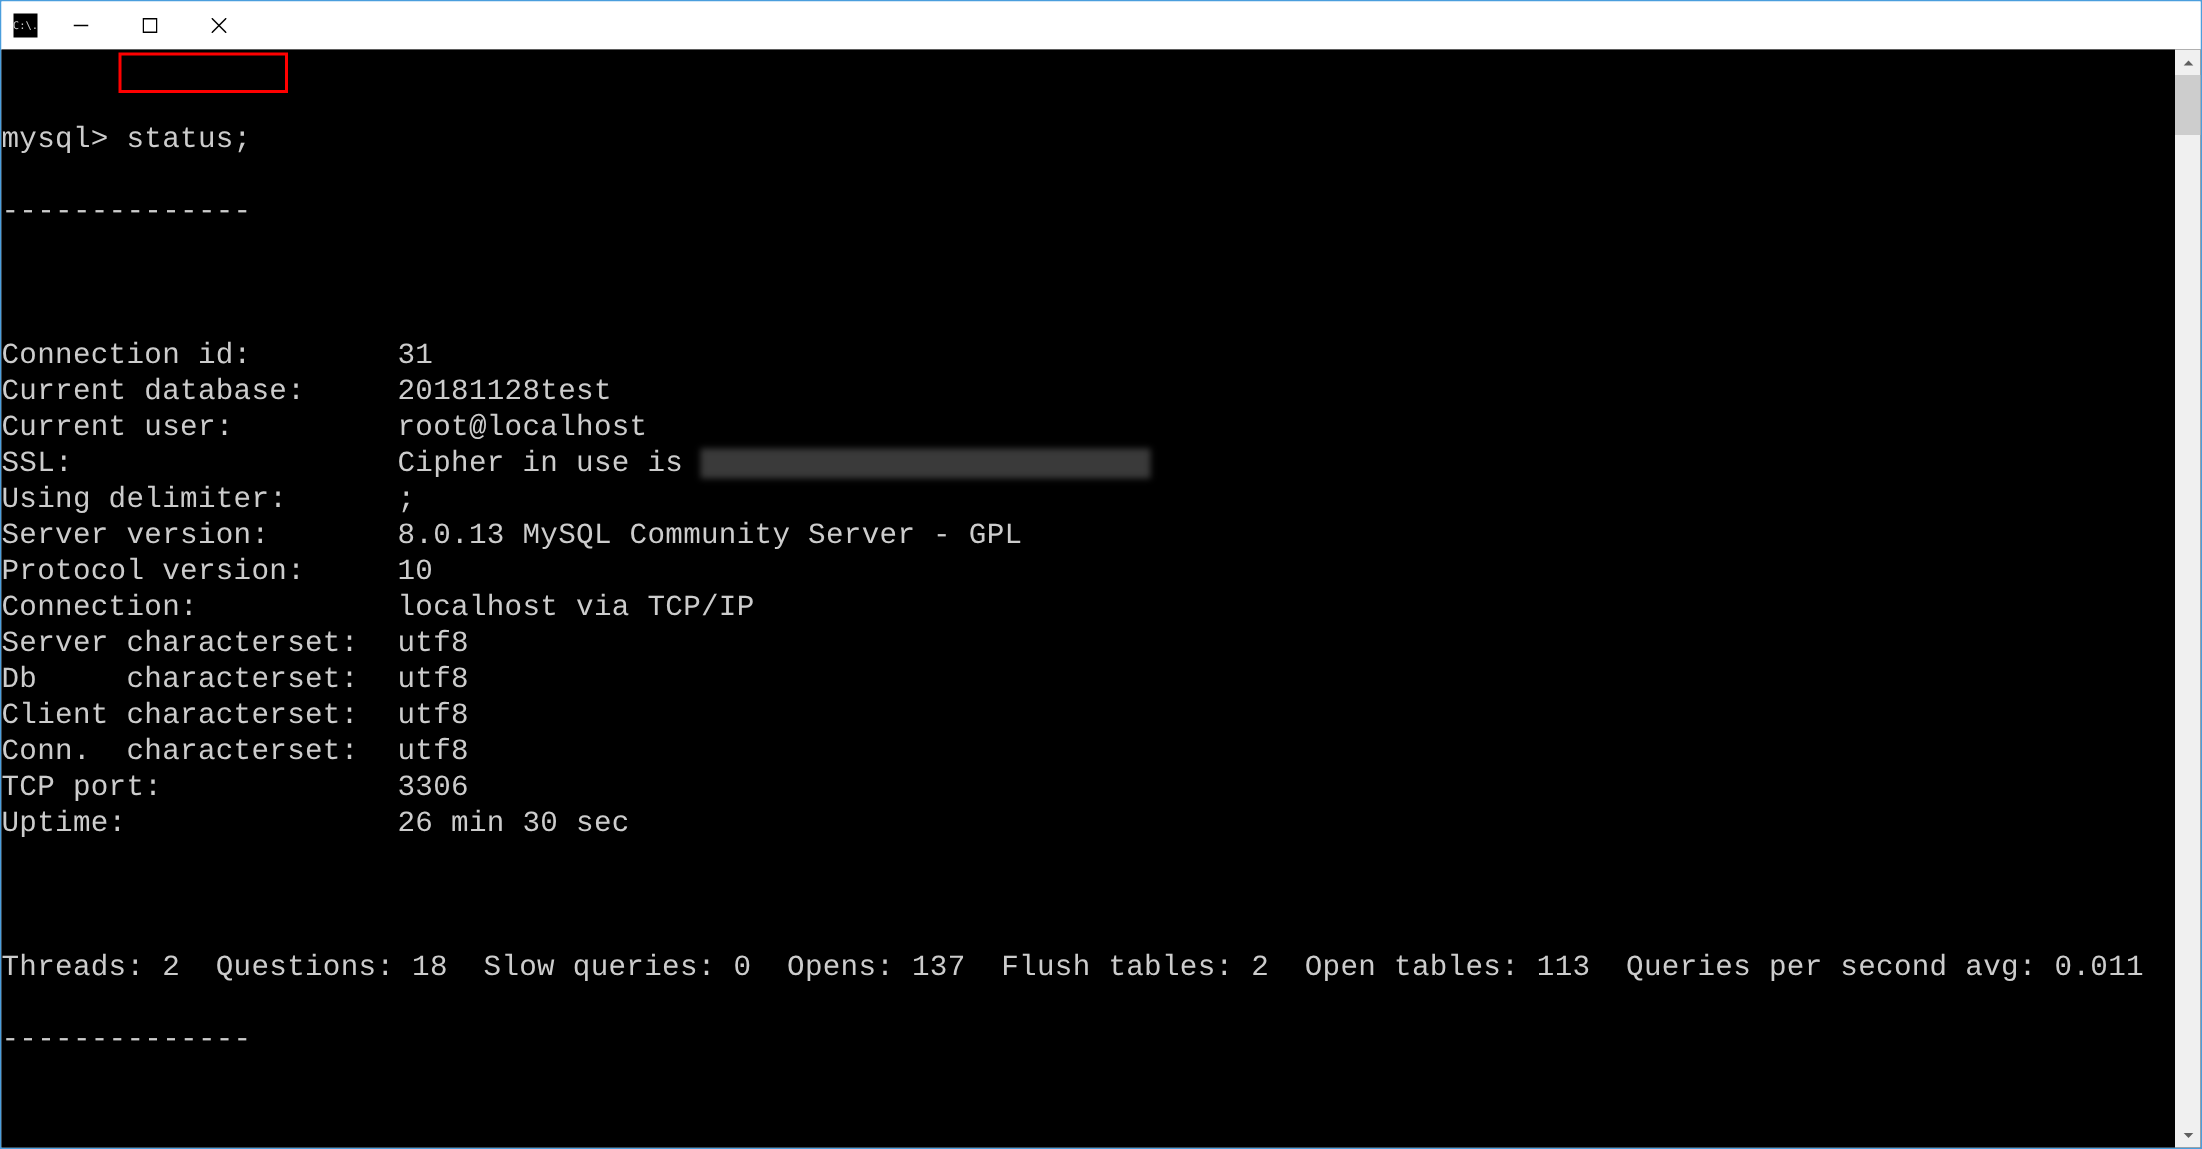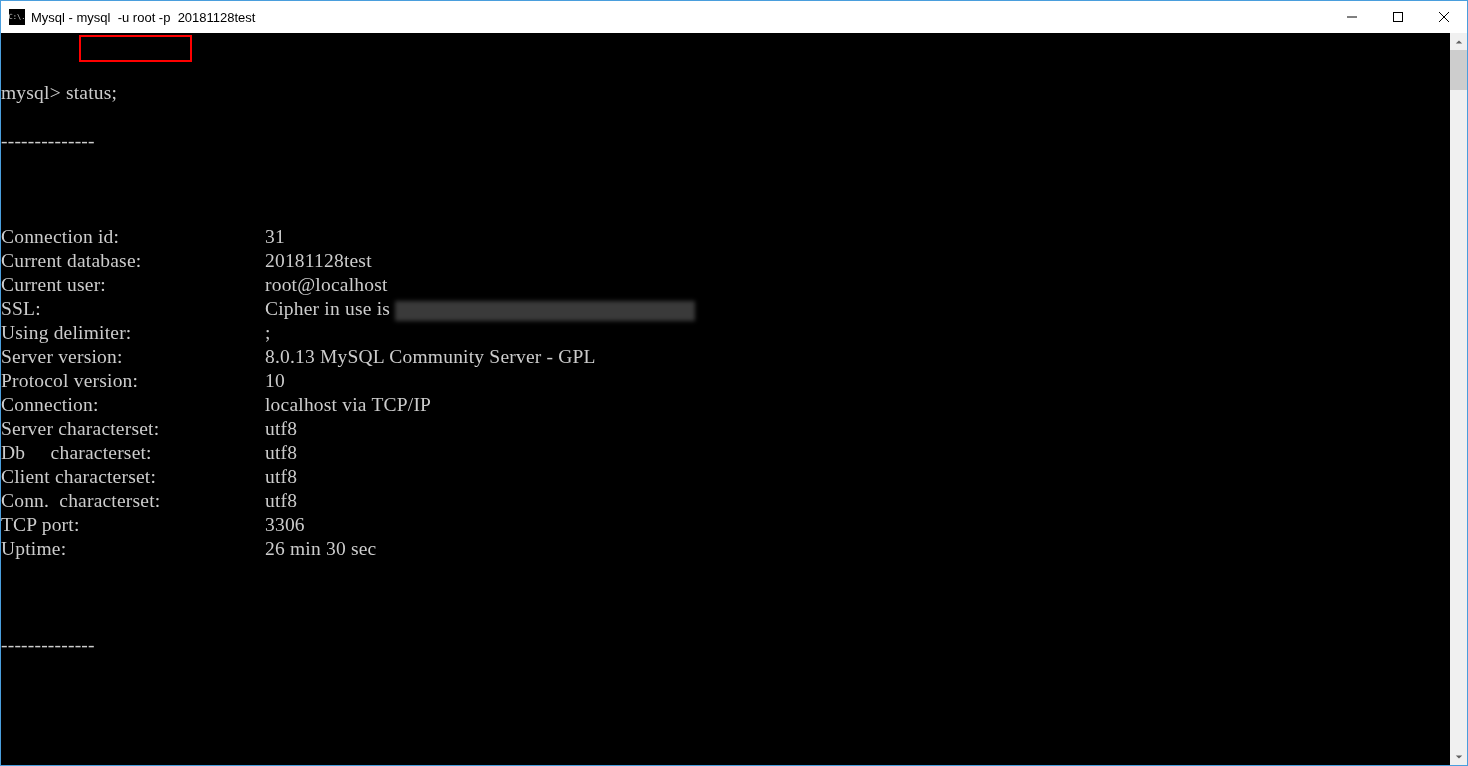--- a/index.html
+++ b/index.html
@@ -67,21 +67,21 @@
       flex: 1;
       display: flex;
       background: #000;
       position: relative;
       overflow: hidden;
     }
     .terminal {
       flex: 1;
       background: #000;
       color: #ccc;
-      font-family: Liberation Serif, serif;
+      font-family: Liberation Mono, monospace;
       font-size: 19.5px;
       line-height: 24px;
       padding: 0;
       white-space: pre;
       overflow: hidden;
       letter-spacing: 0.2px;
     }
     .scrollbar {
       width: 17px;
       background: #f0f0f0;
@@ -138,21 +138,20 @@
     }
   </style>
 </head>
 <body>
 
 <div class="window">
   <div class="titlebar">
     <div class="titlebar-icon">
       <span>C:\.</span>
     </div>
-    <div class="titlebar-text">Mysql - mysql  -u root -p  20181128test</div>
     <div class="window-controls">
       <div class="window-control">
         <svg viewBox="0 0 10 10">
             <line x1="0" y1="5" x2="10" y2="5" stroke="#000" stroke-width="1"></line>
           </svg>
       </div>
       <div class="window-control">
         <svg viewBox="0 0 10 10">
             <rect x="0.5" y="0.5" width="9" height="9" fill="none" stroke="#000" stroke-width="1"></rect>
           </svg>
@@ -167,20 +166,21 @@
   </div>
 
   <div class="terminal-area">
     <div class="terminal">
       <div class="highlight-box" style="left:78px; top:2px; width:113px; height:27px;"></div>
 <span class="term-line"><span>mysql&gt;</span> <span>status;</span></span>
 <span class="term-line">--------------</span>
 <span class="term-line"></span>
 <div id="kv-fields"><span class="term-line"><span class="kv-label">Connection id:</span><span>31</span></span><span class="term-line"><span class="kv-label">Current database:</span><span>20181128test</span></span><span class="term-line"><span class="kv-label">Current user:</span><span>root@localhost</span></span><span class="term-line"><span class="kv-label">SSL:</span><span>Cipher in use is </span><span class="censor"></span></span><span class="term-line"><span class="kv-label">Using delimiter:</span><span>;</span></span><span class="term-line"><span class="kv-label">Server version:</span><span>8.0.13 MySQL Community Server - GPL</span></span><span class="term-line"><span class="kv-label">Protocol version:</span><span>10</span></span><span class="term-line"><span class="kv-label">Connection:</span><span>localhost via TCP/IP</span></span><span class="term-line"><span class="kv-label">Server characterset:</span><span>utf8</span></span><span class="term-line"><span class="kv-label">Db     characterset:</span><span>utf8</span></span><span class="term-line"><span class="kv-label">Client characterset:</span><span>utf8</span></span><span class="term-line"><span class="kv-label">Conn.  characterset:</span><span>utf8</span></span><span class="term-line"><span class="kv-label">TCP port:</span><span>3306</span></span><span class="term-line"><span class="kv-label">Uptime:</span><span>26 min 30 sec</span></span></div>
 <span class="term-line"></span>
+<span class="term-line">Threads: 2  Questions: 18  Slow queries: 0  Opens: 137  Flush tables: 2  Open tables: 113  Queries per second avg: 0.011</span>
 <span class="term-line">--------------</span>
 
 
     </div>
 
     <div class="scrollbar">
       <div class="scrollbar-arrow">
         <svg viewBox="0 0 10 10">
             <path d="M1 7 L5 3 L9 7"></path>
           </svg>

